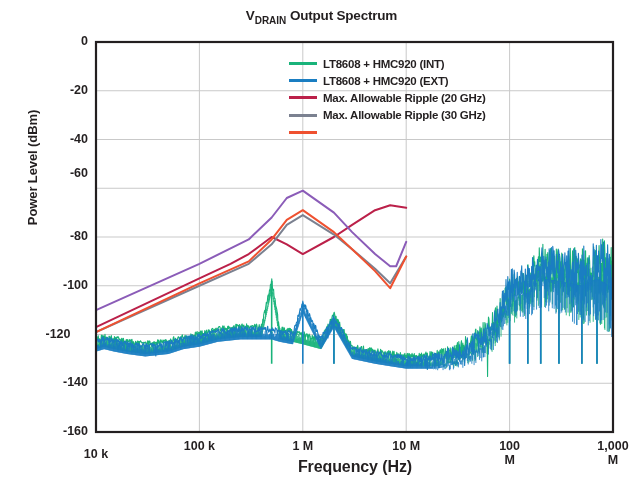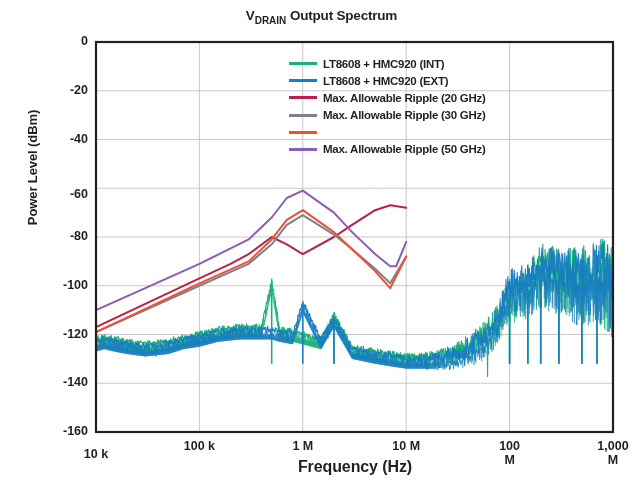--- a/index.html
+++ b/index.html
@@ -164,24 +164,24 @@
       </g>
     <g id="axes-layer">
         <rect x="96" y="42" width="517" height="390" fill="none" stroke="#231f20" stroke-width="2.2"></rect>
       </g>
   </svg>
 
   <div id="ytick-layer">
       <div class="ytick" style="left: 28px; top: 34px;">0</div>
       <div class="ytick" style="left: 28px; top: 82.75px;">-20</div>
       <div class="ytick" style="left: 28px; top: 131.5px;">-40</div>
-      <div class="ytick" style="left: 28px; top: 187px;">-60</div>
+      <div class="ytick" style="left: 28px; top: 166px;">-60</div>
       <div class="ytick" style="left: 28px; top: 229px;">-80</div>
       <div class="ytick" style="left: 28px; top: 277.75px;">-100</div>
-      <div class="ytick" style="left: 28px; top: 326.5px;">-120</div>
+      <div class="ytick" style="left: 28px; top: 326.5px; text-align: center;">-120</div>
       <div class="ytick" style="left: 28px; top: 375.25px;">-140</div>
       <div class="ytick" style="left: 28px; top: 424px;">-160</div>
     </div>
   <div id="xtick-layer">
       <div class="xtick" style="left: 96px; top: 439px; margin-top: 8px;">10 k</div>
       <div class="xtick" style="left: 199.4px; top: 439px;">100 k</div>
       <div class="xtick" style="left: 302.8px; top: 439px;">1 M</div>
       <div class="xtick" style="left: 406.2px; top: 439px;">10 M</div>
       <div class="xtick" style="left: 509.6px; top: 439px;">100 M</div>
       <div class="xtick" style="left: 613px; top: 439px;">1,000 M</div>
@@ -203,19 +203,15 @@
         <span class="legend-swatch" style="background: rgb(187, 32, 73);"></span>
         <span class="legend-label">Max. Allowable Ripple (20 GHz)</span>
       </div>
       <div class="legend-row">
         <span class="legend-swatch" style="background: rgb(123, 129, 144);"></span>
         <span class="legend-label">Max. Allowable Ripple (30 GHz)</span>
       </div>
       <div class="legend-row">
         <span class="legend-swatch" style="background: rgb(239, 81, 48);"></span>
       </div>
-      <div class="legend-row">
-        <span class="legend-swatch" style="background: rgb(139, 92, 184);"></span>
-        <span class="legend-label">Max. Allowable Ripple (50 GHz)</span>
-      </div>
     </div>
 
 </div>
 
 </body></html>

